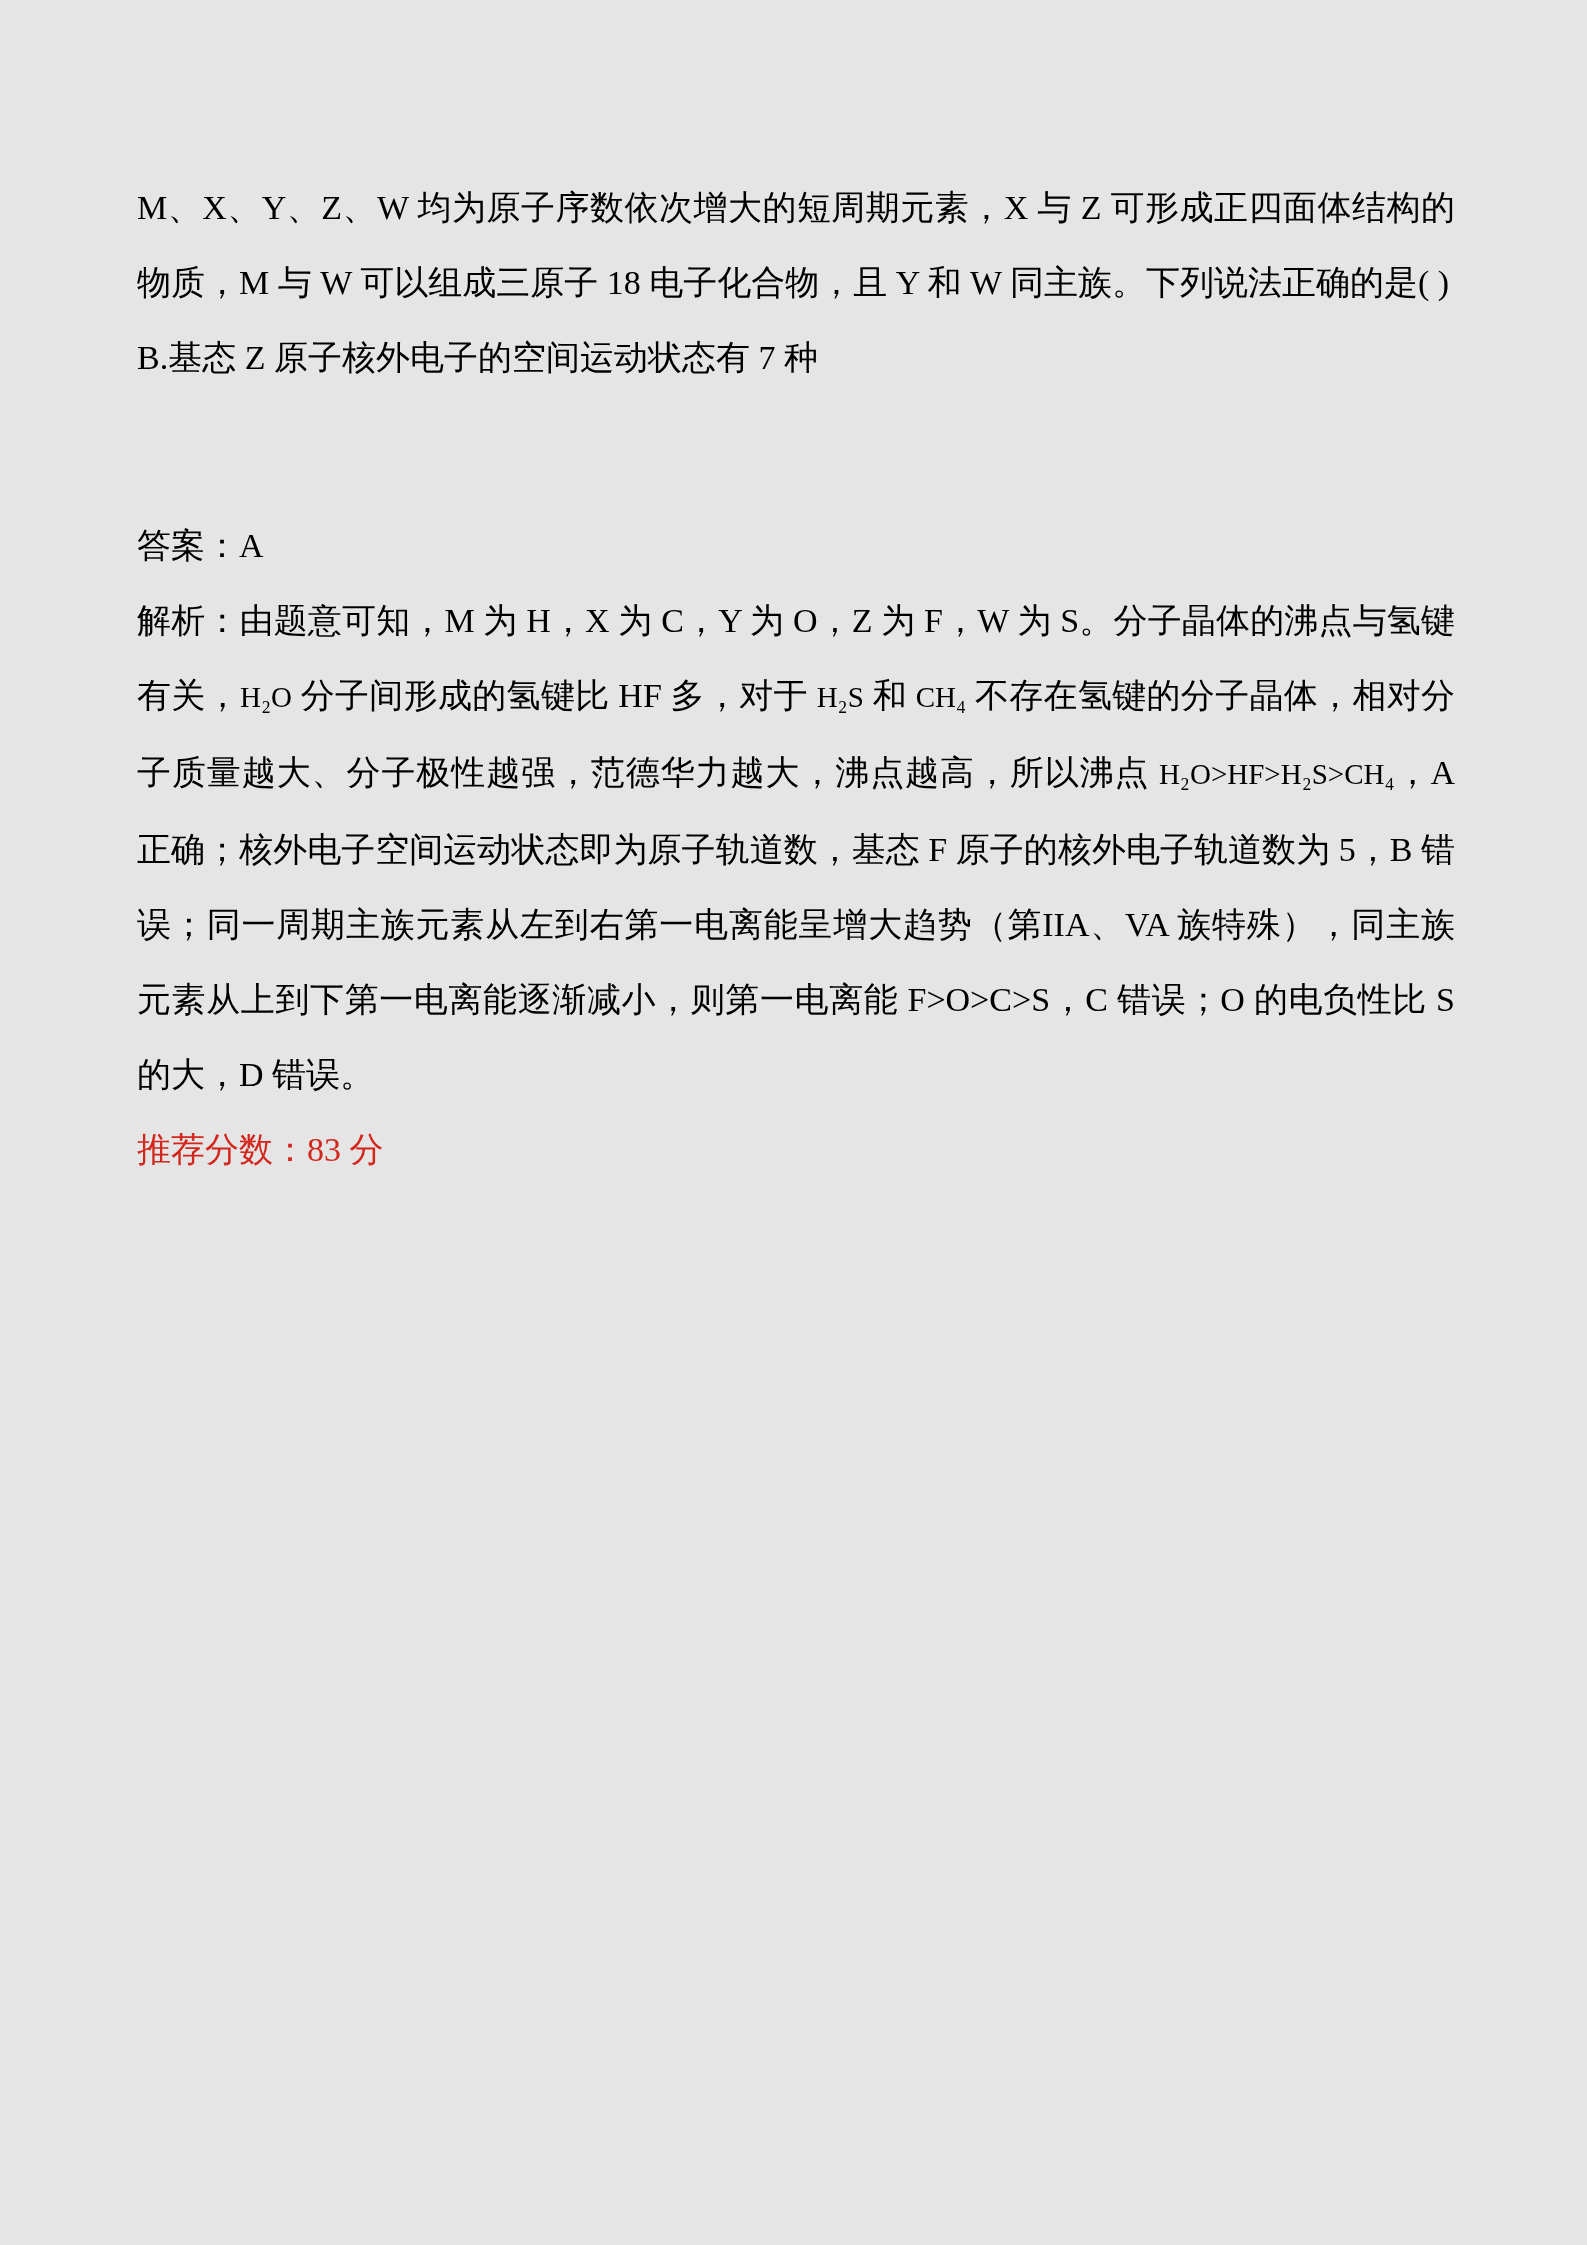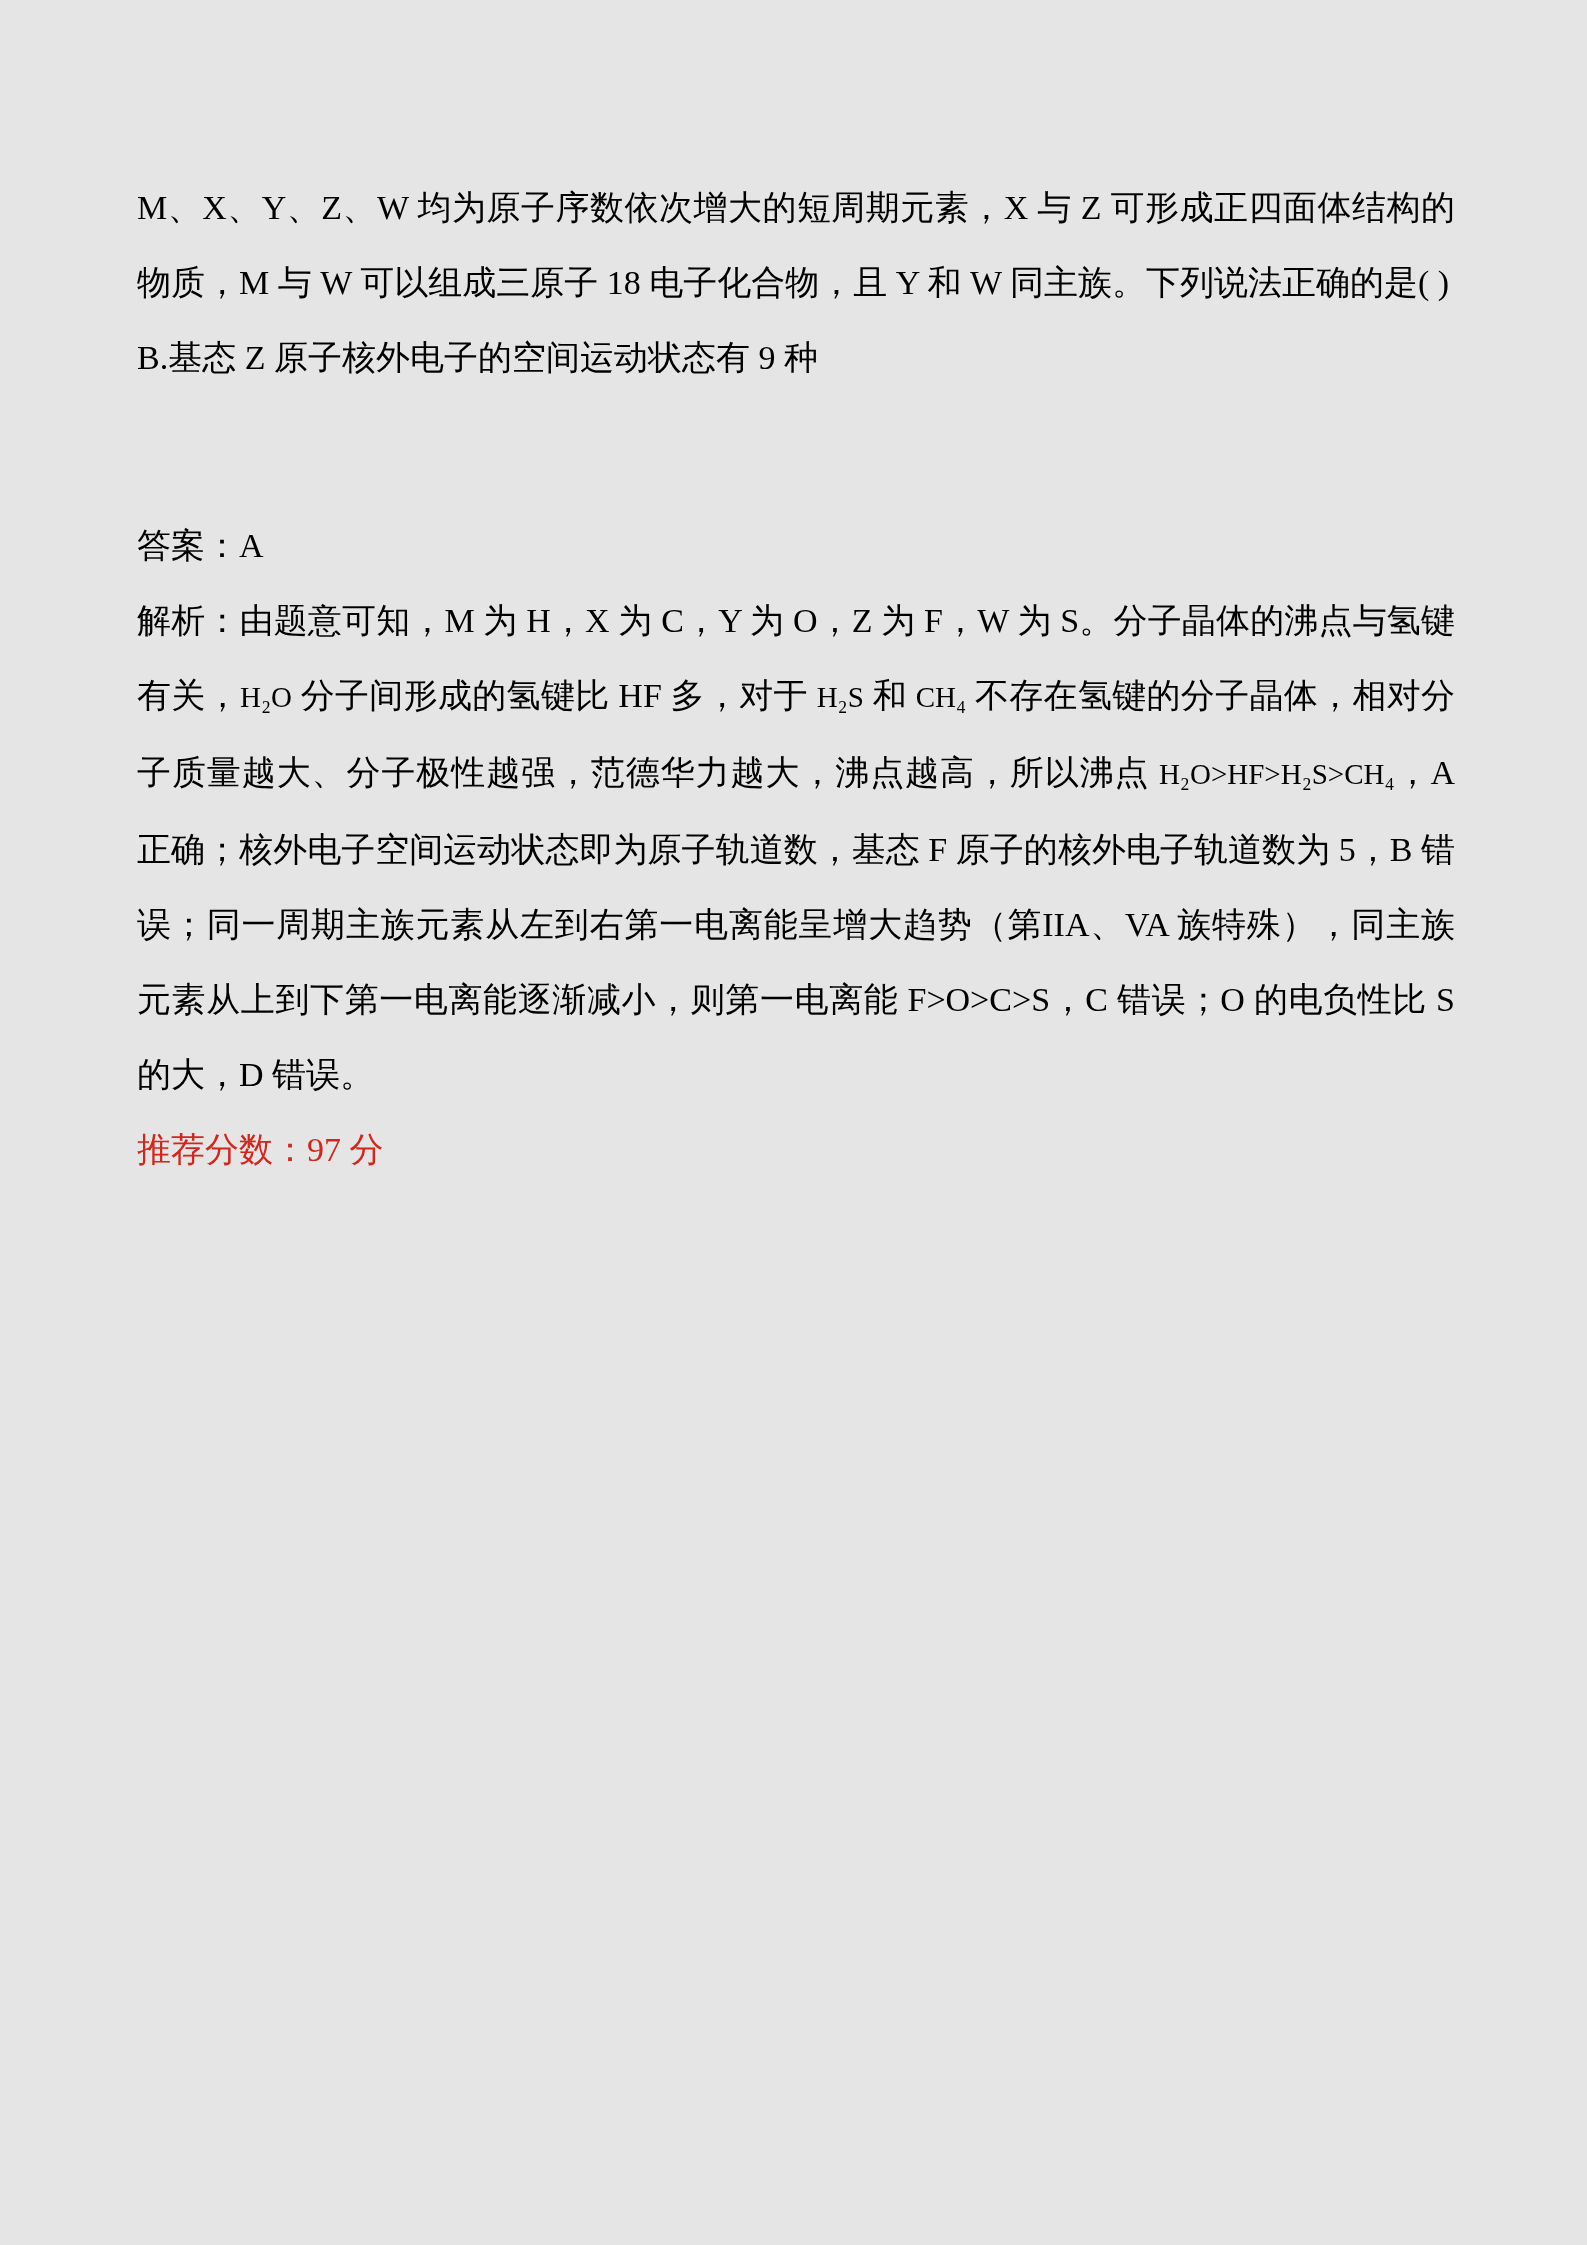--- a/index.html
+++ b/index.html
@@ -44,22 +44,22 @@
     margin: 0;
   }
 </style>
 </head>
 <body>
 
 <div class="page">
 
   <p class="para">M、X、Y、Z、W 均为原子序数依次增大的短周期元素，X 与 Z 可形成正四面体结构的物质，M 与 W 可以组成三原子 18 电子化合物，且 Y 和 W 同主族。下列说法正确的是( )</p>
 
-  <p class="para option-line">B.基态 Z 原子核外电子的空间运动状态有 9 种</p>
+  <p class="para option-line">B.基态 Z 原子核外电子的空间运动状态有 7 种</p>
 
   <p class="para answer-line">答案：A</p>
 
   <p class="para"><span>解析：由题意可知，M 为 H，X 为 C，Y 为 O，Z 为 F，W 为 S。分子晶体的沸点与氢键有关，</span><span class="formula">H₂O</span><span> 分子间形成的氢键比 HF 多，对于 </span><span class="formula">H₂S</span><span> 和 </span><span class="formula">CH₄</span><span> 不存在氢键的分子晶体，相对分子质量越大、分子极性越强，范德华力越大，沸点越高，所以沸点 </span><span class="formula">H₂O&gt;HF&gt;H₂S&gt;CH₄</span><span>，A 正确；核外电子空间运动状态即为原子轨道数，基态 F 原子的核外电子轨道数为 5，B 错误；同一周期主族元素从左到右第一电离能呈增大趋势（第IIA、VA 族特殊），同主族元素从上到下第一电离能逐渐减小，则第一电离能 F&gt;O&gt;C&gt;S，C 错误；O 的电负性比 S 的大，D 错误。</span></p>
 
 
-  <p class="para red-score">推荐分数：97 分</p>
+  <p class="para red-score">推荐分数：83 分</p>
 
 </div>
 
 </body></html>

